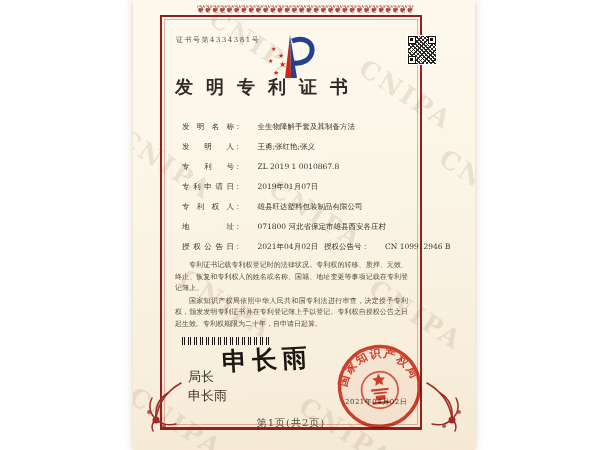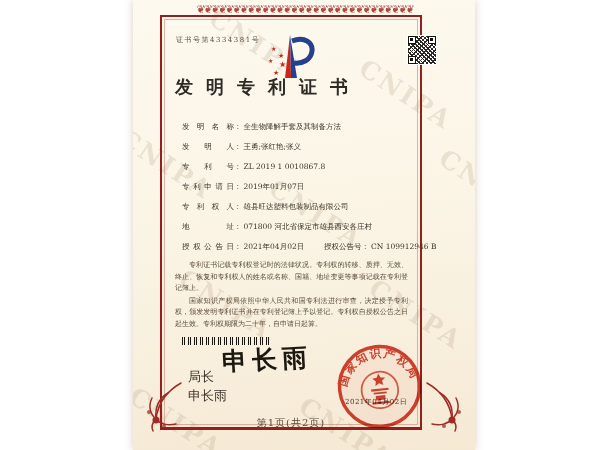--- a/index.html
+++ b/index.html
@@ -23,21 +23,21 @@
                repeating-linear-gradient(-45deg,#1a1712 0 1.1px,transparent 1.1px 3.2px);}
   .qr i{position:absolute;width:8px;height:8px;border:1.6px solid #15120d;background:#fff;box-sizing:border-box;}
   .qr i::after{content:"";position:absolute;left:1.2px;top:1.2px;width:2.4px;height:2.4px;background:#15120d;}
   .qr .tl{left:1px;top:1px}.qr .tr{right:1px;top:1px}.qr .bl{left:1px;bottom:1px}
   .logo{position:absolute;left:50%;top:16px;transform:translateX(-50%);}
   .title{position:absolute;left:0;right:0;top:58px;text-align:left;font-size:18px;font-weight:bold;
          letter-spacing:13px;text-indent:13px;color:#2e2a26;}
   .fields{position:absolute;left:20px;right:6px;top:100px;font-size:7.5px;color:#3c342a;}
   .frow{position:relative;height:20px;line-height:20px;white-space:nowrap;}
   .flabel{display:inline-block;width:52px;text-align:justify;text-align-last:justify;}
-  .fvalue{margin-left:2px;text-align:center;}
+  .fvalue{margin-left:16px;text-align:center;}
   .pair2{position:absolute;left:142px;top:0;}
   .paras{position:absolute;left:13px;right:12px;top:243px;font-size:7px;line-height:11.5px;
          color:#5a4b39;text-align:justify;}
   .paras p{margin:0 0 1px 0;text-indent:14px;}
   .barcode{position:absolute;left:20px;top:320px;width:90px;height:8px;
     background:repeating-linear-gradient(90deg,#181410 0 1px,transparent 1px 1.8px,
       #181410 1.8px 3.2px,transparent 3.2px 3.8px,#181410 3.8px 4.4px,transparent 4.4px 6px);}
   .signer{position:absolute;left:26px;top:350px;font-size:13px;line-height:19px;color:#3c342a;}
   .signature{position:absolute;left:60px;top:326px;font-size:25px;font-weight:bold;letter-spacing:5px;
              color:#1b1711;transform:rotate(-3deg);}

